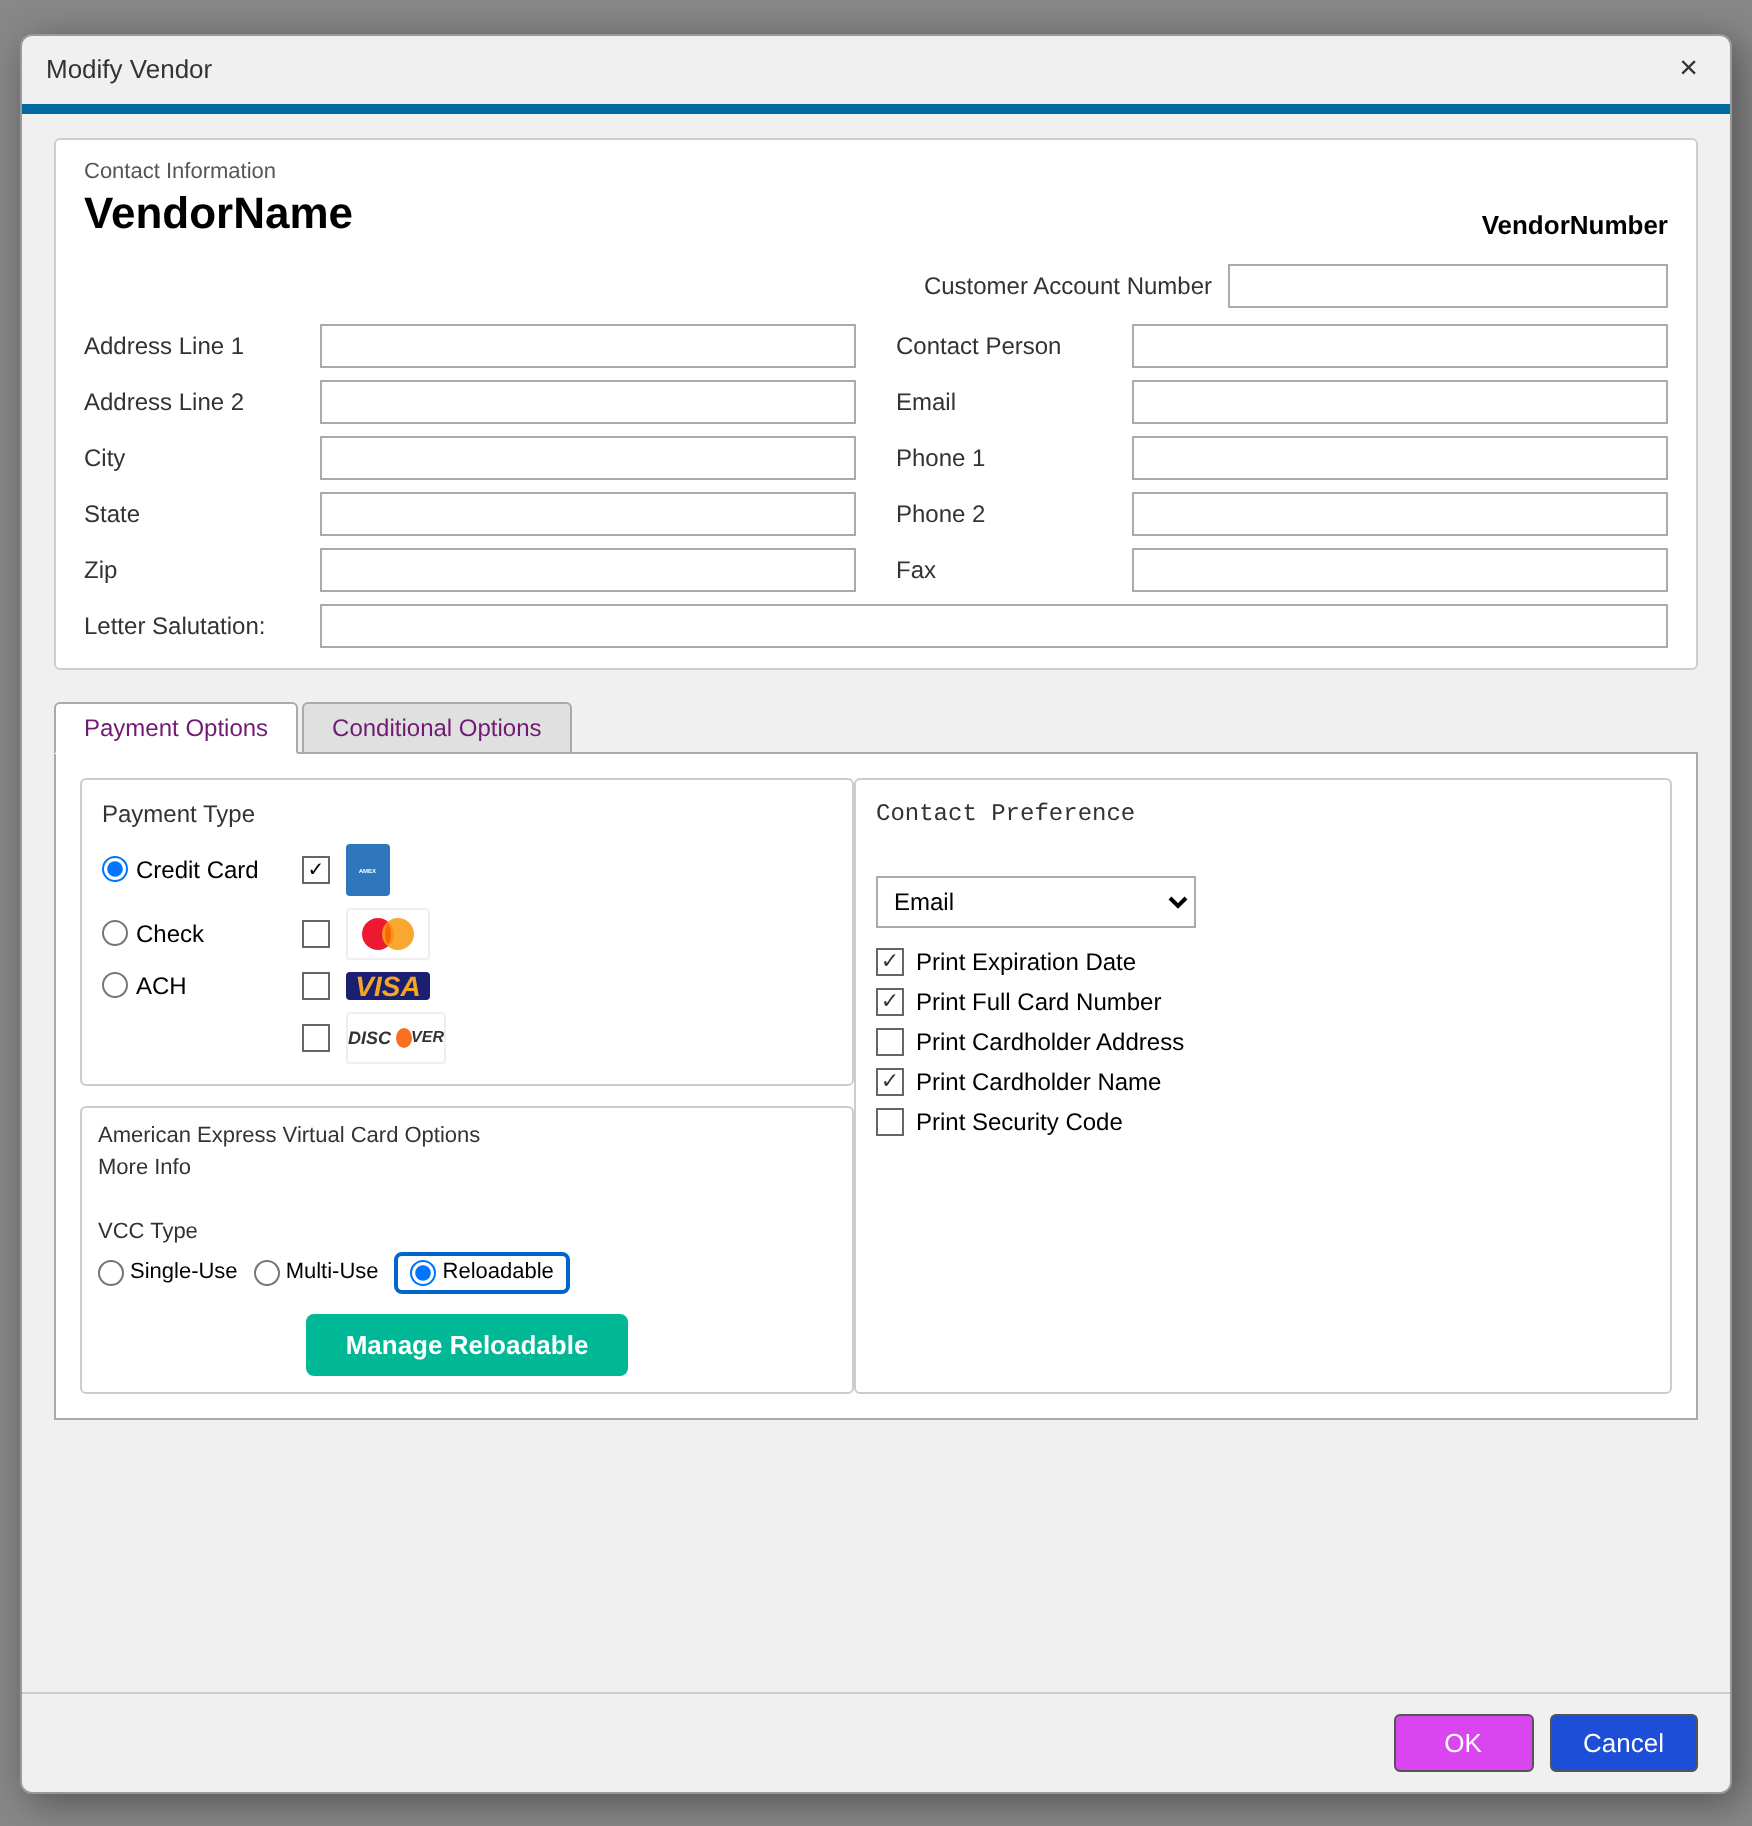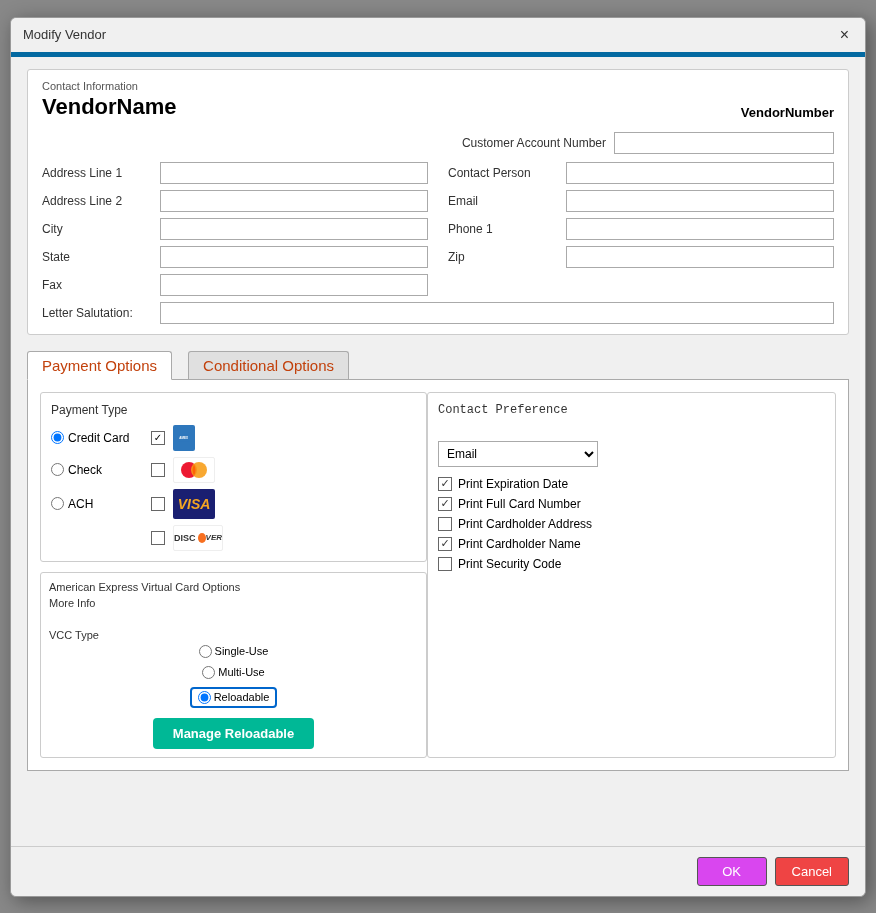--- a/index.html
+++ b/index.html
@@ -143,24 +143,24 @@
       display: flex;
       gap: 0;
       border-bottom: 1px solid #aaa;
     }
     .tab {
       padding: 5px 14px;
       background: #e0e0e0;
       border: 1px solid #aaa;
       border-bottom: none;
       cursor: pointer;
-      font-size: 15px;
-      color: #c2410c;
+      font-size: 12px;
+      color: #701a75;
       border-radius: 3px 3px 0 0;
-      margin-right: 16px;
+      margin-right: 2px;
     }
     .tab.active {
       background: white;
       border-bottom: 1px solid white;
       margin-bottom: -1px;
       font-weight: normal;
     }
     .tab-content {
       background: white;
       border: 1px solid #aaa;
@@ -253,21 +253,21 @@
     }
     .visa-card {
       background: #1a1f71;
       color: #f4a522;
       font-size: 14px;
       font-weight: bold;
       font-style: italic;
       padding: 2px 5px;
       border-radius: 2px;
       width: 42px;
-      height: 30px;
+      height: 14px;
       display: flex;
       align-items: center;
       justify-content: center;
     }
     .discover-card {
       background: white;
       border: 1px solid #eee;
       border-radius: 2px;
       width: 50px;
       height: 26px;
@@ -304,23 +304,21 @@
       margin-bottom: 20px;
     }
     .vcc-type-label {
       font-size: 11px;
       color: #333;
       margin-bottom: 4px;
     }
     .vcc-options {
       display: flex;
       gap: 8px;
-      align-items: center;
       flex-wrap: wrap;
-      flex-direction: column;
     }
     .vcc-radio {
       display: flex;
       align-items: center;
       gap: 3px;
       font-size: 11px;
     }
     .reloadable-radio-wrapper {
       border: 2px solid #0066cc;
       border-radius: 4px;
@@ -403,21 +401,21 @@
       font-size: 13px;
       cursor: pointer;
       border-radius: 3px;
     }
     .ok-btn {
       background: #d946ef;
       color: white;
       border: 1px solid #555;
     }
     .cancel-btn {
-      background: #ef4444;
+      background: #1d4ed8;
       color: white;
       border: 1px solid #555;
     }
   </style>
 </head>
 <body>
 
 <div class="dialog">
 
   <div class="title-bar">
@@ -464,20 +462,24 @@
           <label class="form-label">City</label>
           <input class="form-input" type="text" style="">
         </div>
         <div class="form-row">
           <label class="form-label">Phone 1</label>
           <input class="form-input" type="text" style="">
         </div>
 
         <div class="form-row">
           <label class="form-label">State</label>
+          <input class="form-input" type="text" style="">
+        </div>
+        <div class="form-row">
+          <label class="form-label">Phone 2</label>
           <input class="form-input" type="text" style="">
         </div>
 
         <div class="form-row">
           <label class="form-label">Zip</label>
           <input class="form-input" type="text" style="">
         </div>
         <div class="form-row">
           <label class="form-label">Fax</label>
           <input class="form-input" type="text" style="">
@@ -544,21 +546,21 @@
               <div class="card-row">
                 <div class="checkbox-icon"></div>
                 <div class="visa-card">VISA</div>
               </div>
             </div>
 
             <div class="payment-type-row" style="padding-left: 100px;">
               <div class="card-row">
                 <div class="checkbox-icon"></div>
                 <div class="discover-card">
-                  <span style="font-size:9px; font-weight:bold; color:#333; ">DISC</span>
+                  <span style="font-size:9px; font-weight:bold; color:#333; font-style:italic;">DISC</span>
                   <div class="discover-dot"></div>
                   <span style="font-size:8px; color:#333; font-style:italic;">VER</span>
                 </div>
               </div>
             </div>
           </div>
 
           <div class="amex-options-box">
             <div class="amex-title">American Express Virtual Card Options</div>
             <div class="more-info">More Info</div>

